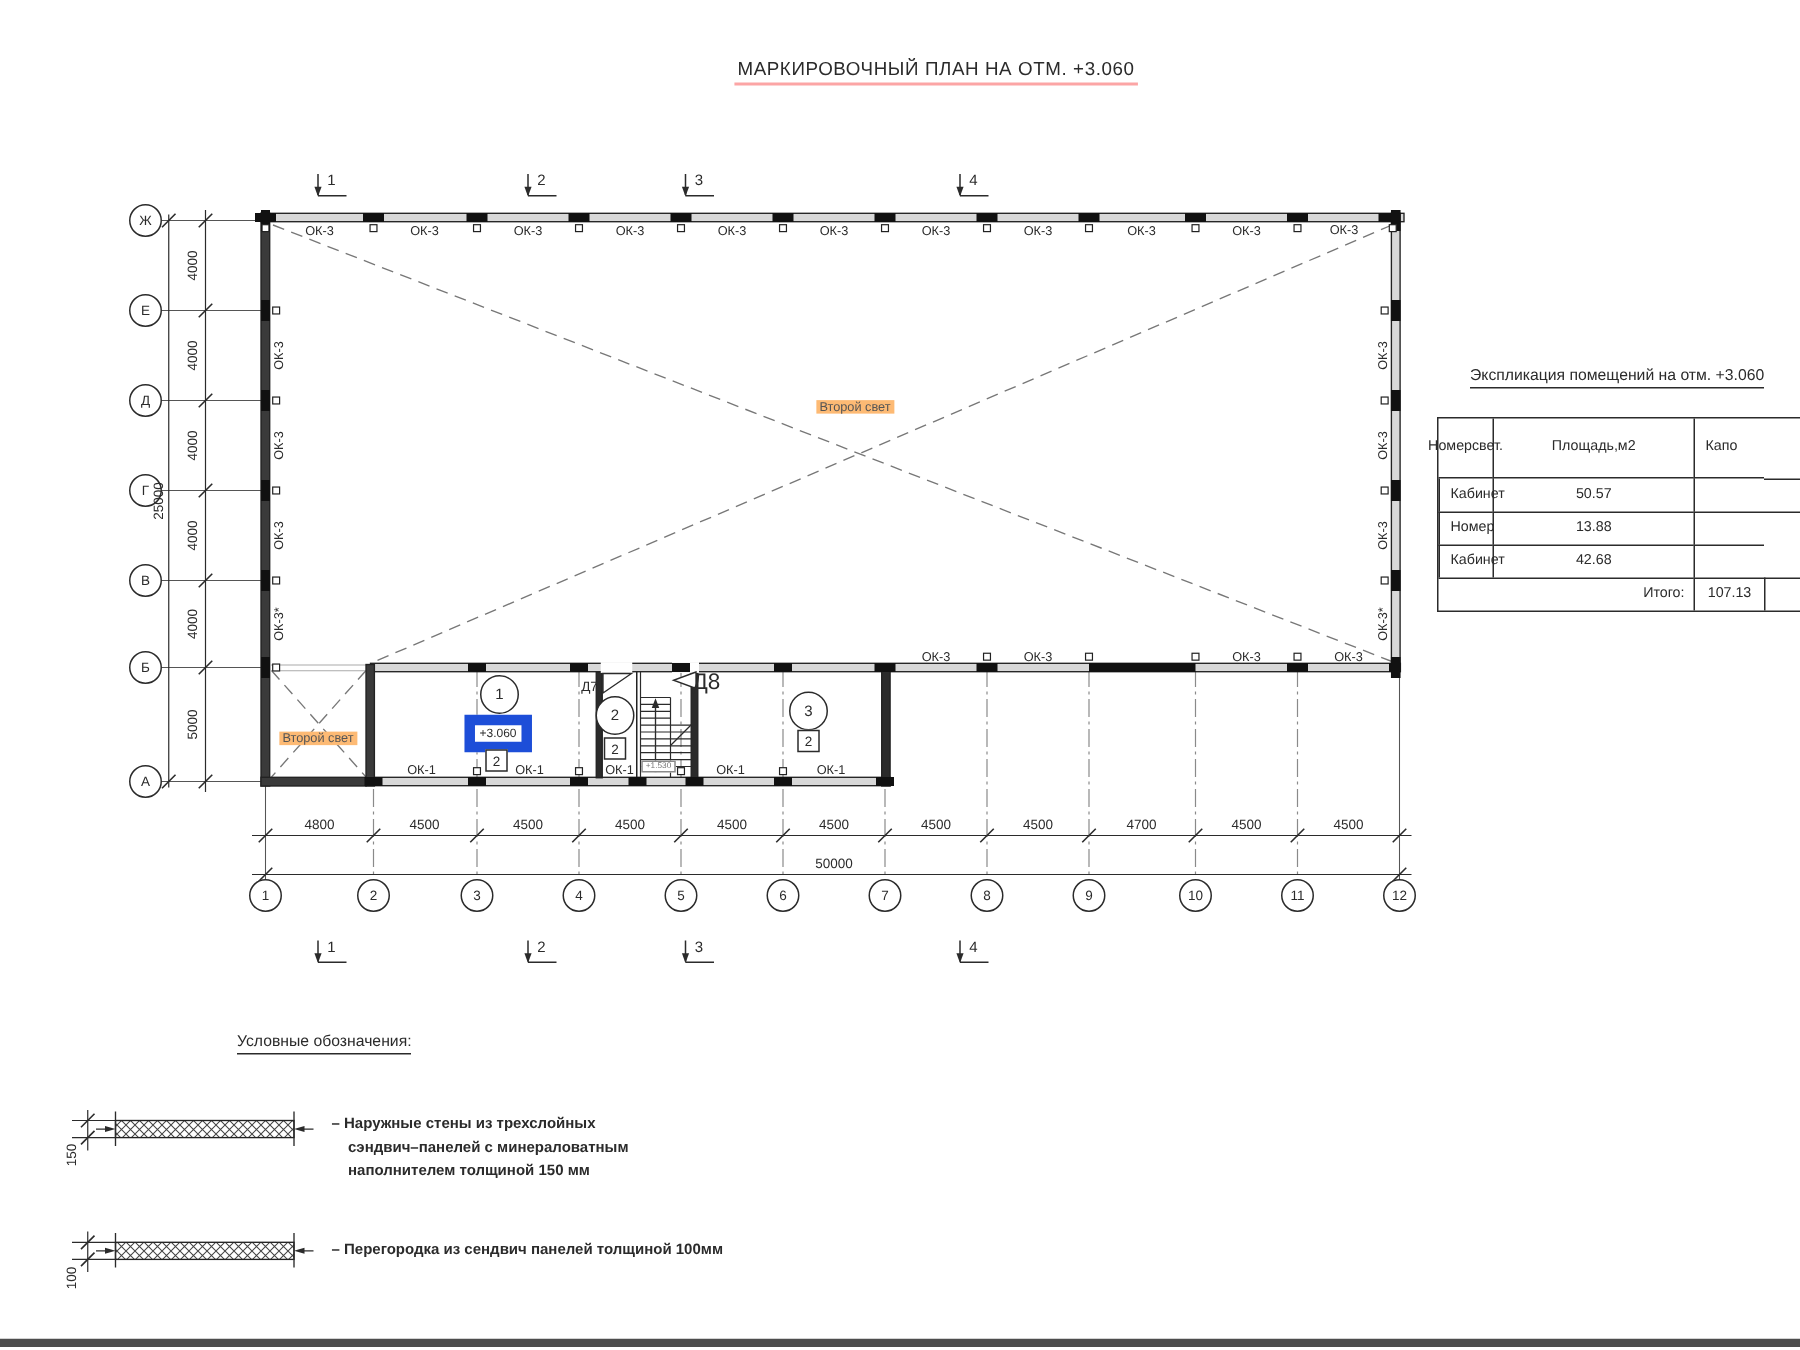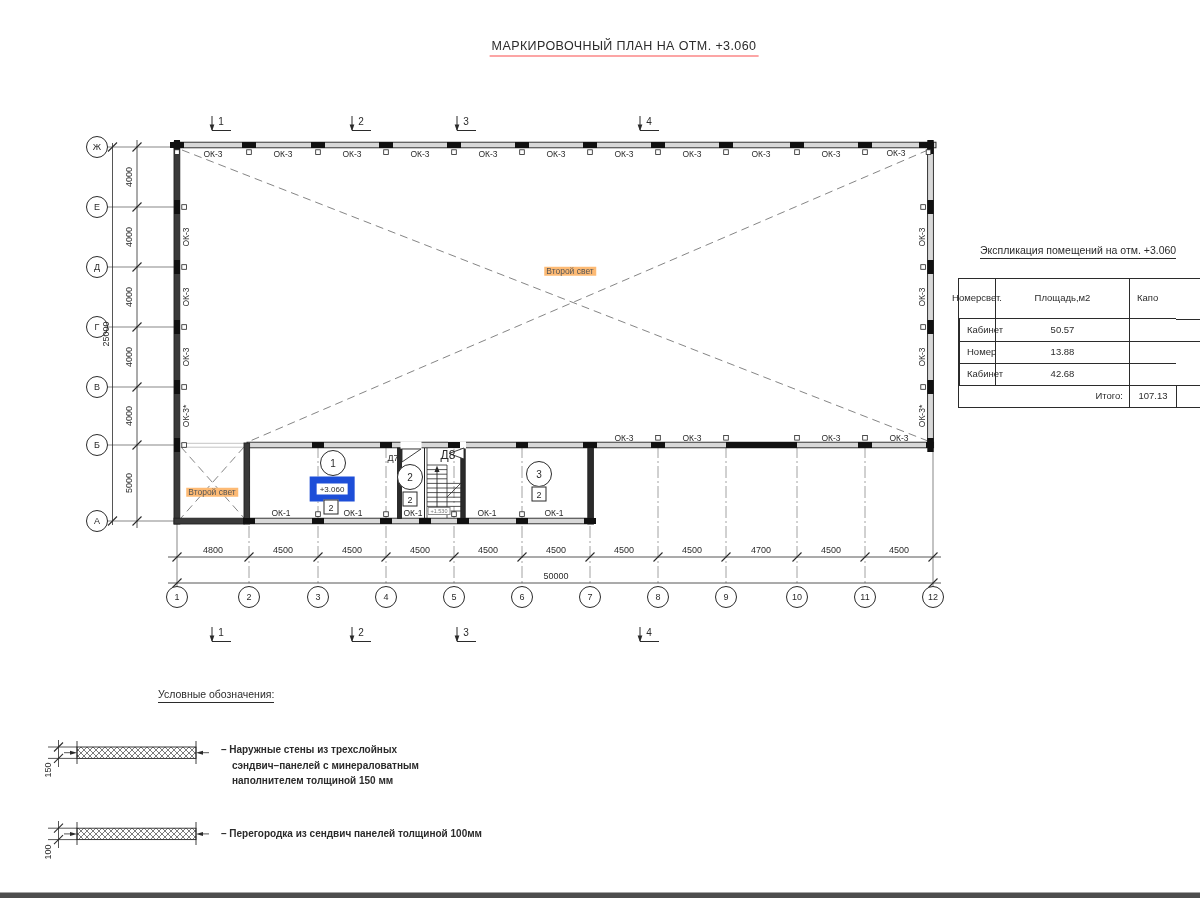--- a/index.html
+++ b/index.html
@@ -292,21 +292,21 @@
 <span class="lbl" style="left:281px;top:513px">ОК-1</span>
 <span class="lbl" style="left:353px;top:513px">ОК-1</span>
 <span class="lbl" style="left:413px;top:513px">ОК-1</span>
 <span class="lbl" style="left:487px;top:513px">ОК-1</span>
 <span class="lbl" style="left:554px;top:513px">ОК-1</span>
 
 <span class="lbl muted" style="left:570px;top:271px">Второй свет</span>
 <span class="lbl muted" style="left:212px;top:492px">Второй свет</span>
 
 <span class="lbl" style="left:393px;top:458px;font-size:9px">Д7</span>
-<span class="lbl" style="left:448px;top:455px;font-size:12px">Д8</span>
+<span class="lbl" style="left:471px;top:455px;font-size:15px">Д8</span>
 
 <span class="rmc" style="left:333px;top:463px">1</span>
 <span class="rmc" style="left:410px;top:477px">2</span>
 <span class="rmc" style="left:539px;top:474px">3</span>
 <span class="elev" style="left:332px;top:489px">+3.060</span>
 <span class="csq" style="left:331px;top:507px">2</span>
 <span class="csq" style="left:410px;top:499px">2</span>
 <span class="csq" style="left:539px;top:494px">2</span>
 <span class="selev" style="left:439px;top:511px">+1.530</span>
 

